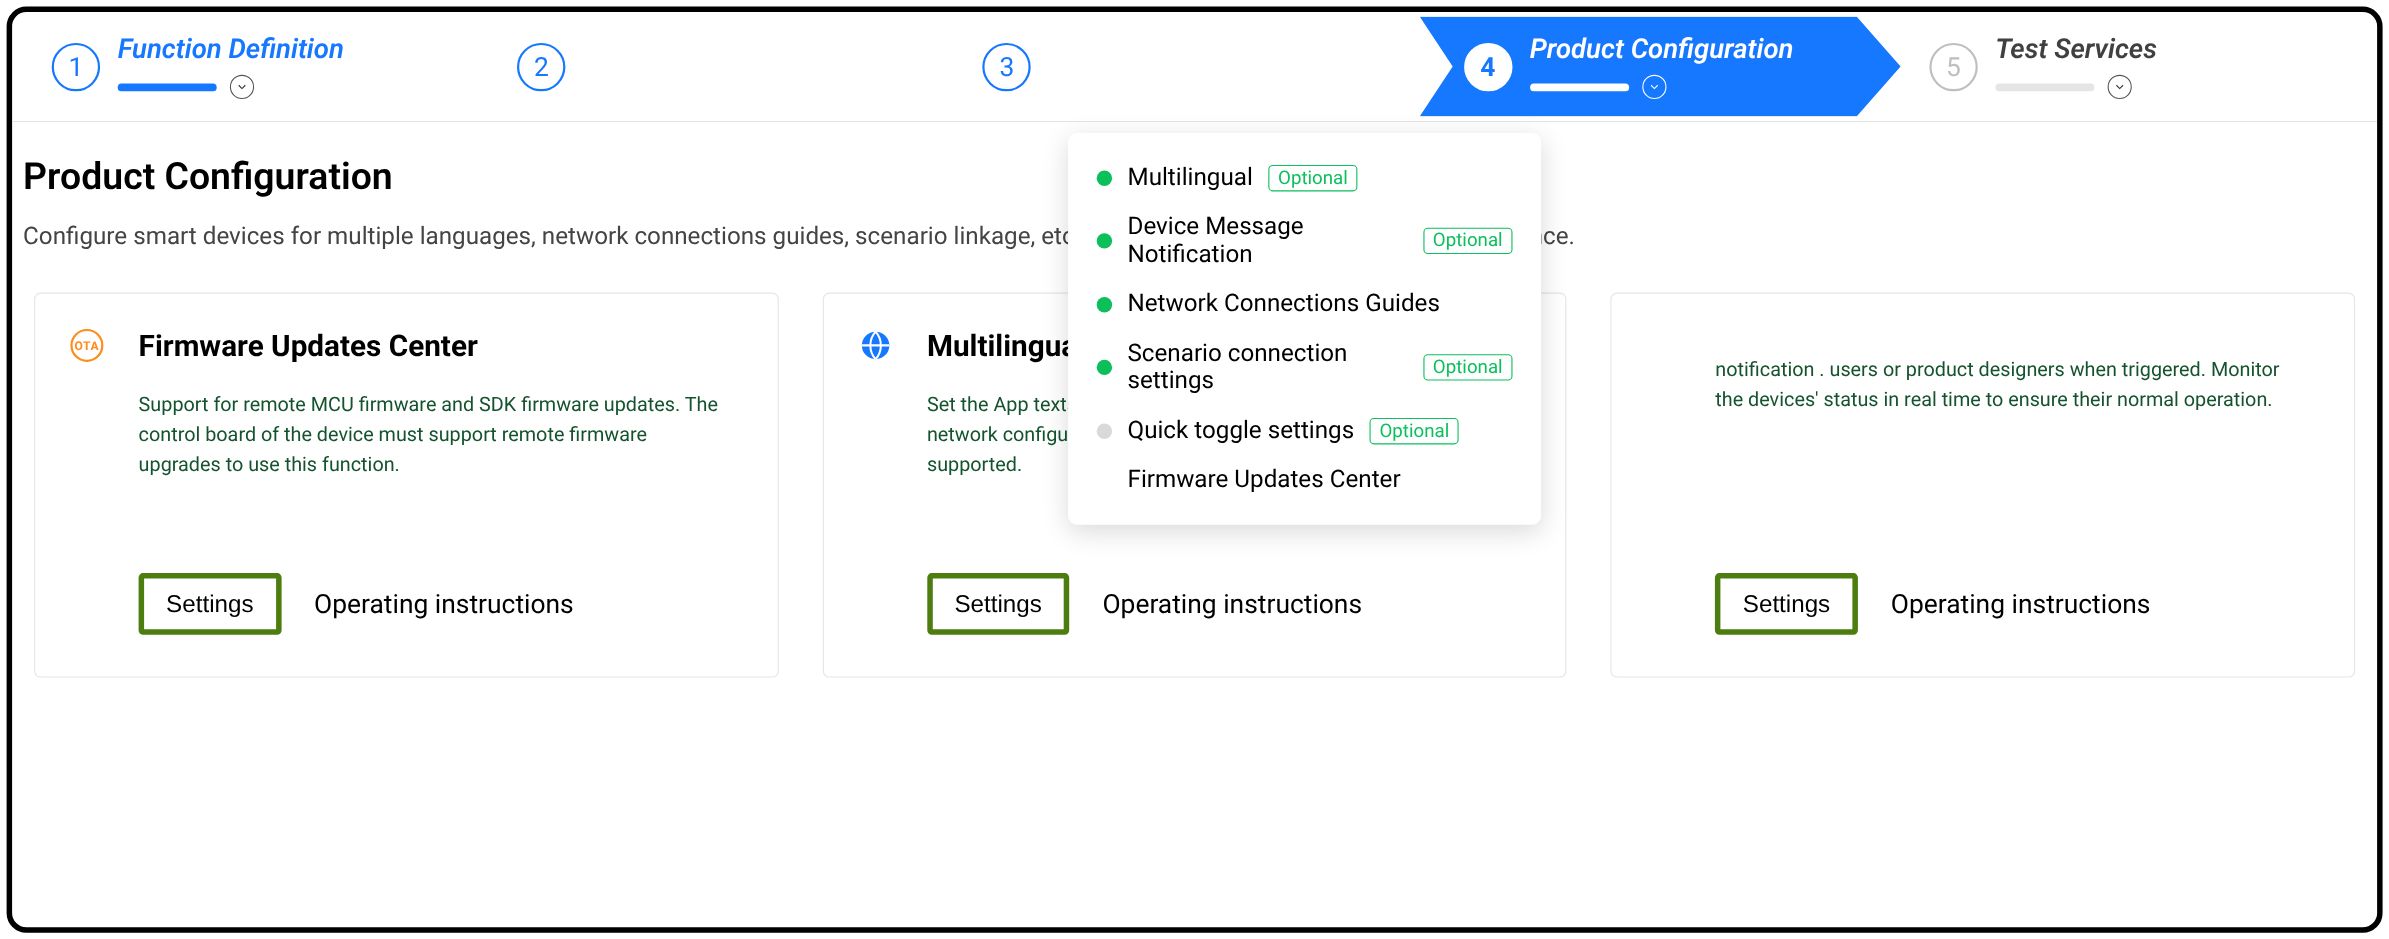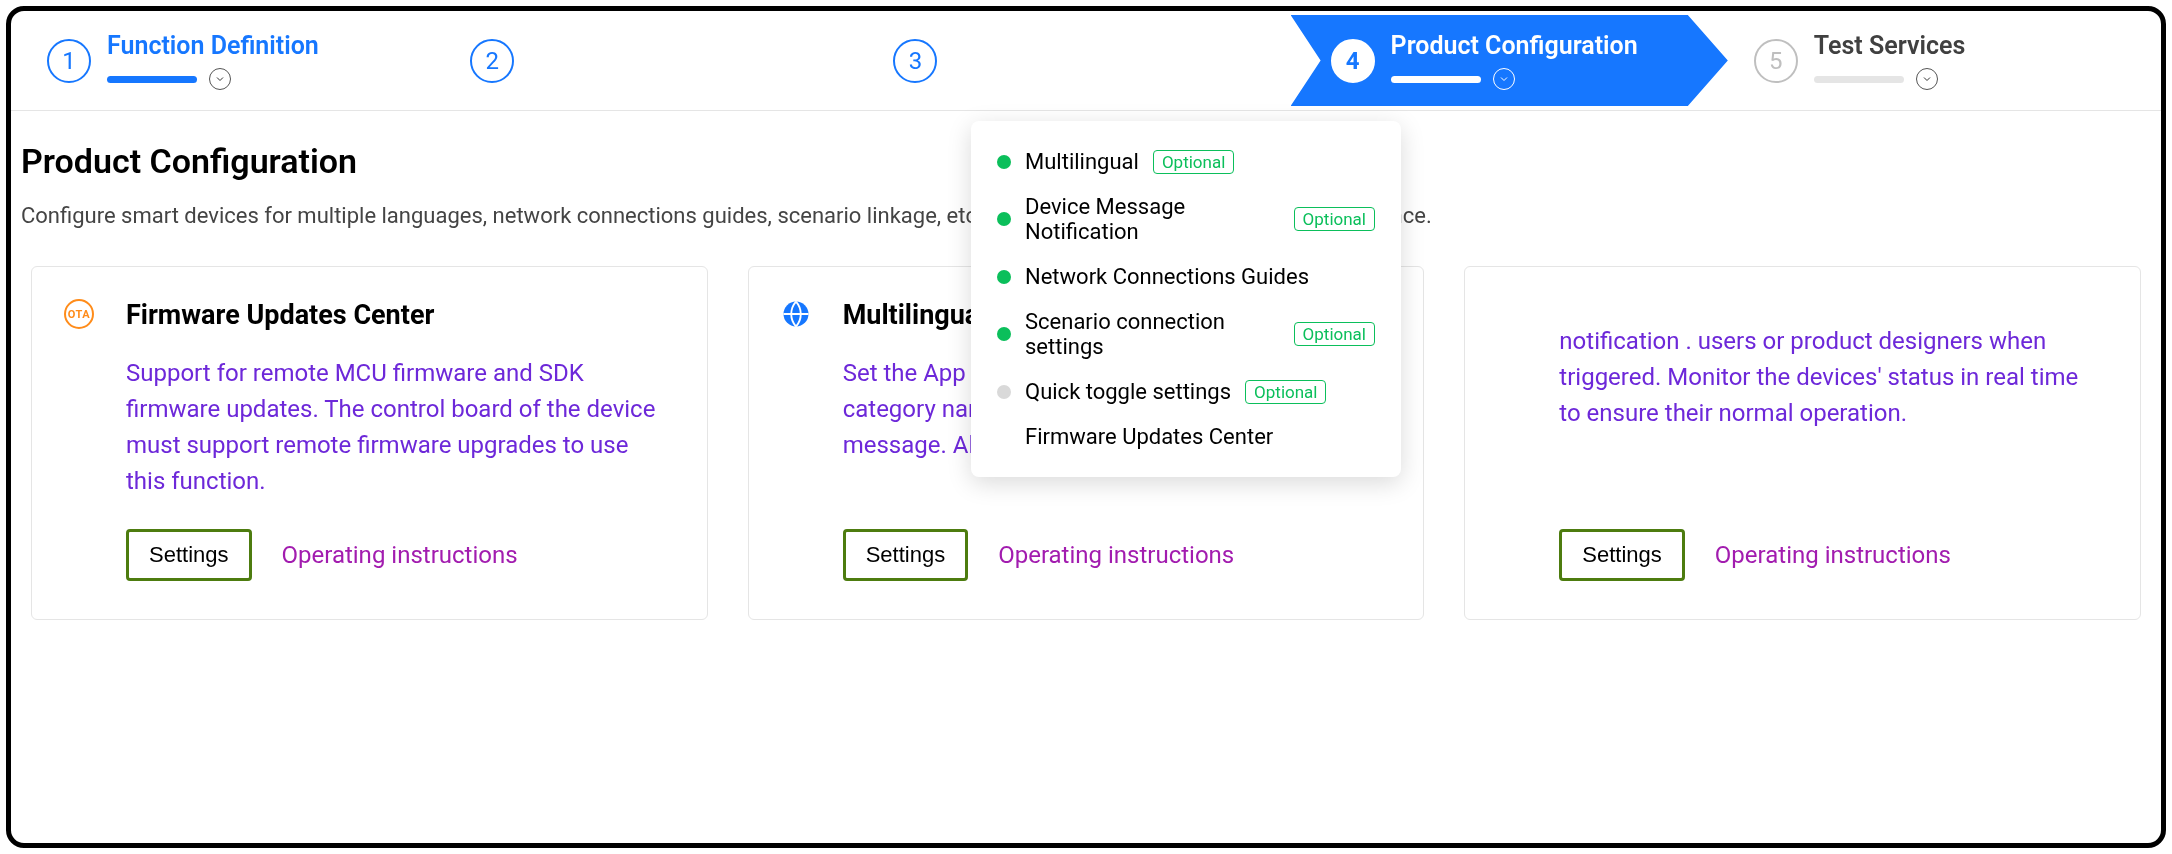--- a/index.html
+++ b/index.html
@@ -36,21 +36,21 @@
   .step-num {
     width: 44px; height: 44px;
     border: 2px solid #1677ff;
     border-radius: 50%;
     display: flex; align-items: center; justify-content: center;
     font-size: 24px;
     color: #1677ff;
     background: #fff;
   }
   .step-body { display: flex; flex-direction: column; gap: 8px; }
-  .step-label { font-size: 25px; font-weight: 600; color: #1677ff; }
+  .step-label { font-size: 25px; font-weight: 600; color: #1677ff; font-style: italic; }
   .step-under { display: flex; align-items: center; gap: 12px; }
   .step-bar {
     height: 7px; width: 90px; border-radius: 4px;
     background: #1677ff;
   }
   .step-bar.inactive { background: #e5e5e5; }
   .chevron-circle {
     width: 22px; height: 22px;
     border: 1px solid #555;
     border-radius: 50%;
@@ -87,31 +87,31 @@
     border: 1px solid #e5e5e5;
     border-radius: 6px;
     padding: 32px 48px 38px 32px;
     display: flex;
     gap: 28px;
     min-height: 350px;
   }
   .card-icon { width: 34px; flex-shrink: 0; }
   .card-body { flex: 1; display: flex; flex-direction: column; }
   .card-title { font-size: 27px; font-weight: 700; margin-bottom: 24px; }
-  .card-desc { font-size: 24px; color: #6d28d9; line-height: 1.5; flex: 1; }
+  .card-desc { font-size: 18px; color: #14532d; line-height: 1.5; flex: 1; }
   .card-actions { display: flex; align-items: center; gap: 30px; margin-top: 30px; }
   .btn-settings {
-    border: 3px solid #4d7c0f;
+    border: 5px solid #4d7c0f;
     background: #fff;
     font-size: 22px;
     padding: 10px 20px;
     border-radius: 4px;
     cursor: pointer;
   }
-  .link { font-size: 24px; color: #a21caf; cursor: pointer; }
+  .link { font-size: 24px; color: #000000; cursor: pointer; }
 
   
   .dropdown {
     position: absolute;
     top: 110px;
     left: 960px;
     width: 430px;
     background: #fff;
     border-radius: 8px;
     box-shadow: 0 6px 24px rgba(0,0,0,0.15);

